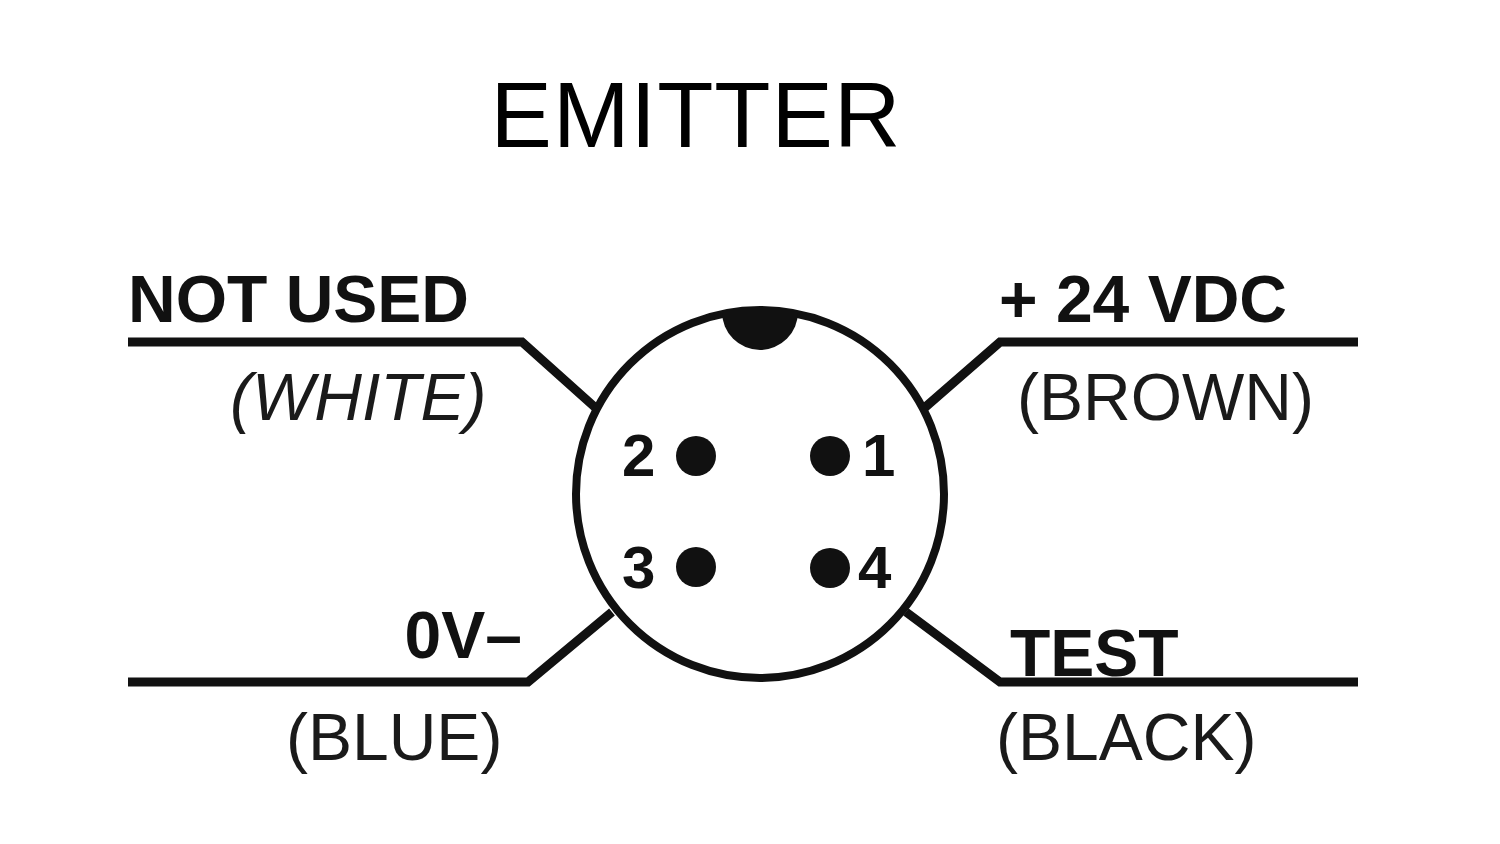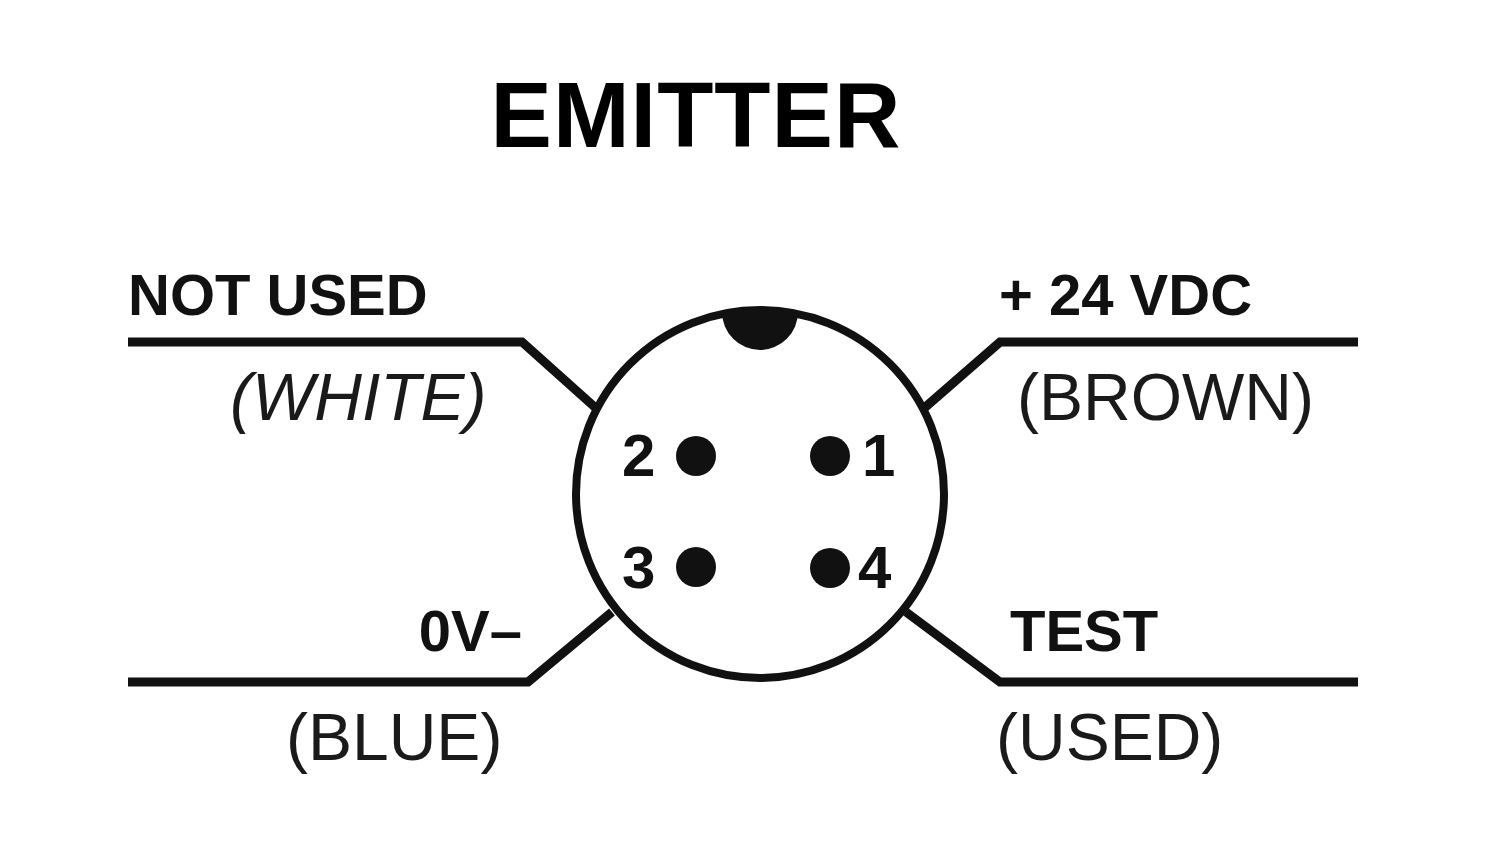--- a/index.html
+++ b/index.html
@@ -1,20 +1,20 @@
 <!DOCTYPE html>
 <html><head>
 <meta charset="utf-8">
 <style>
   html, body { margin: 0; padding: 0; background: #ffffff; }
   body { width: 1500px; height: 844px; position: relative; overflow: hidden; font-family: "Liberation Sans", sans-serif; color: #111111; }
-  .title { position: absolute; left: 0; width: 1392px; top: 60px; text-align: center; font-weight: bold; font-size: 92px; letter-spacing: 1px; line-height: 110px; color: #000; }
+  .title { position: absolute; left: 0; width: 1392px; top: 60px; text-align: center; font-weight: normal; font-size: 92px; letter-spacing: 1px; line-height: 110px; color: #000; }
   svg.diagram { position: absolute; left: 0; top: 0; }
   .lbl { position: absolute; white-space: nowrap; line-height: 1; }
-  .func { font-weight: bold; font-size: 58px; color: #111; }
+  .func { font-weight: bold; font-size: 66px; color: #111; }
   .color { font-size: 66px; color: #1a1a1a; }
   .pin-num { position: absolute; font-weight: bold; font-size: 60px; line-height: 1; color: #111; }
   .right { text-align: right; }
 </style>
 </head>
 <body>
 
 <div class="title">EMITTER</div>
 
 <svg class="diagram" width="1500" height="844" viewBox="0 0 1500 844" xmlns="http://www.w3.org/2000/svg">
@@ -41,14 +41,14 @@
 
 <div class="lbl func" style="left:128px; top:266px;">NOT USED</div>
 <div class="lbl color" style="left:230px; top:364px;font-style:italic;">(WHITE)</div>
 
 <div class="lbl func" style="left:999px; top:266px;">+ 24 VDC</div>
 <div class="lbl color" style="left:996px; top:364px;margin-left:21px;">(BROWN)</div>
 
 <div class="lbl func right" style="left:300px; width:222px; top:602px;">0V–</div>
 <div class="lbl color" style="left:286px; top:704px;">(BLUE)</div>
 
-<div class="lbl func" style="left:1010px; top:602px;">TEST</div>
-<div class="lbl color" style="left:996px; top:704px;">(USED)</div>
+<div class="lbl func" style="left:1010px; top:620px;">TEST</div>
+<div class="lbl color" style="left:996px; top:704px;">(BLACK)</div>
 
 </body></html>

